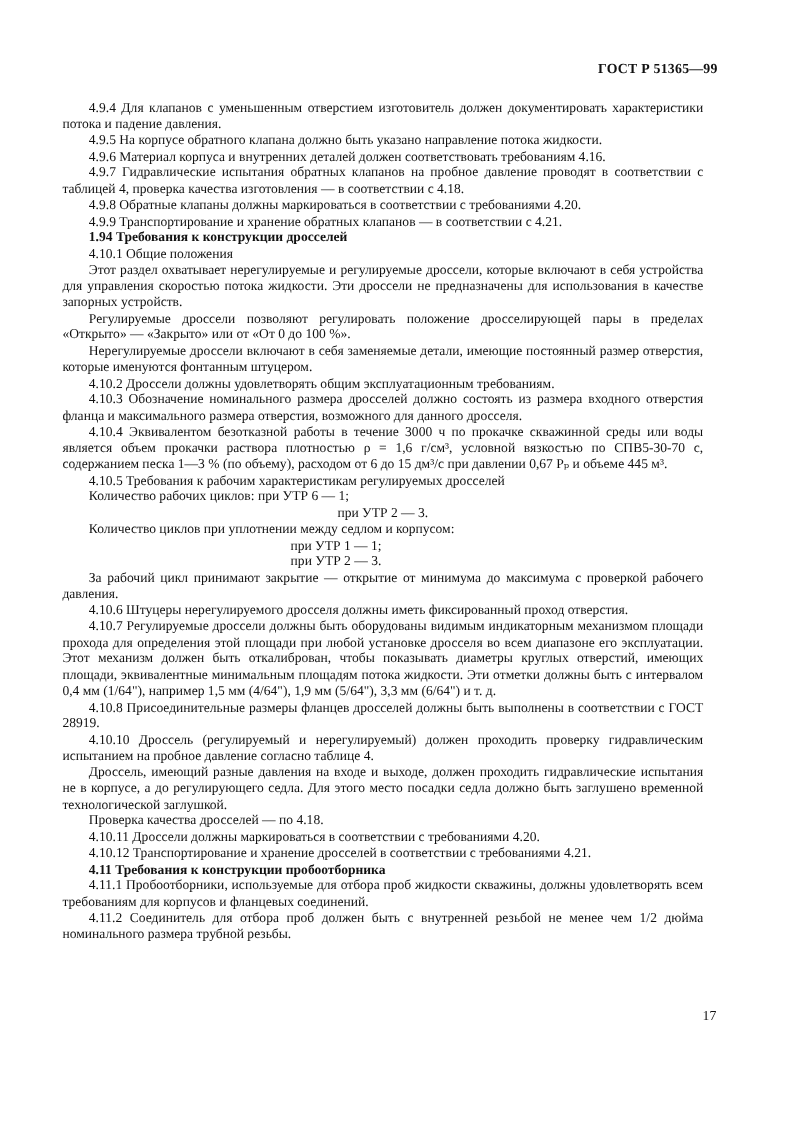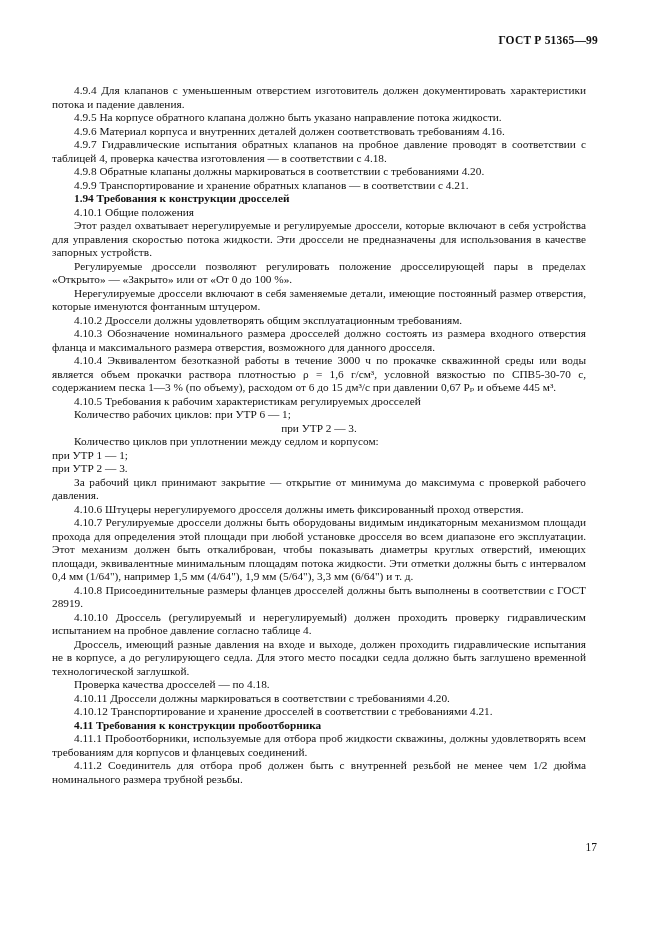--- a/index.html
+++ b/index.html
@@ -12,21 +12,21 @@
     position: relative;
     width: 661px;
     height: 936px;
     background: #ffffff;
     color: #111111;
     font-family: "Liberation Serif", "DejaVu Serif", serif;
     overflow: hidden;
   }
   .doc-header {
     position: absolute;
-    top: 34px;
+    top: 52px;
     right: 63px;
     font-size: 11.5px;
     font-weight: bold;
     letter-spacing: 0.2px;
   }
   .doc-content {
     position: absolute;
     top: 84px;
     left: 52px;
     width: 534px;
@@ -41,21 +41,21 @@
   }
   .doc-content p.style-heading {
     font-weight: bold;
   }
   .doc-content p.style-center {
     text-indent: 0;
     text-align: center;
   }
   .doc-content p.style-right {
     text-indent: 0;
-    text-align: left;
+    text-align: center;
     padding-right: 78px;
   }
   .doc-footer {
     position: absolute;
     top: 841px;
     right: 64px;
     font-size: 11.5px;
   }
 </style>
 </head>

